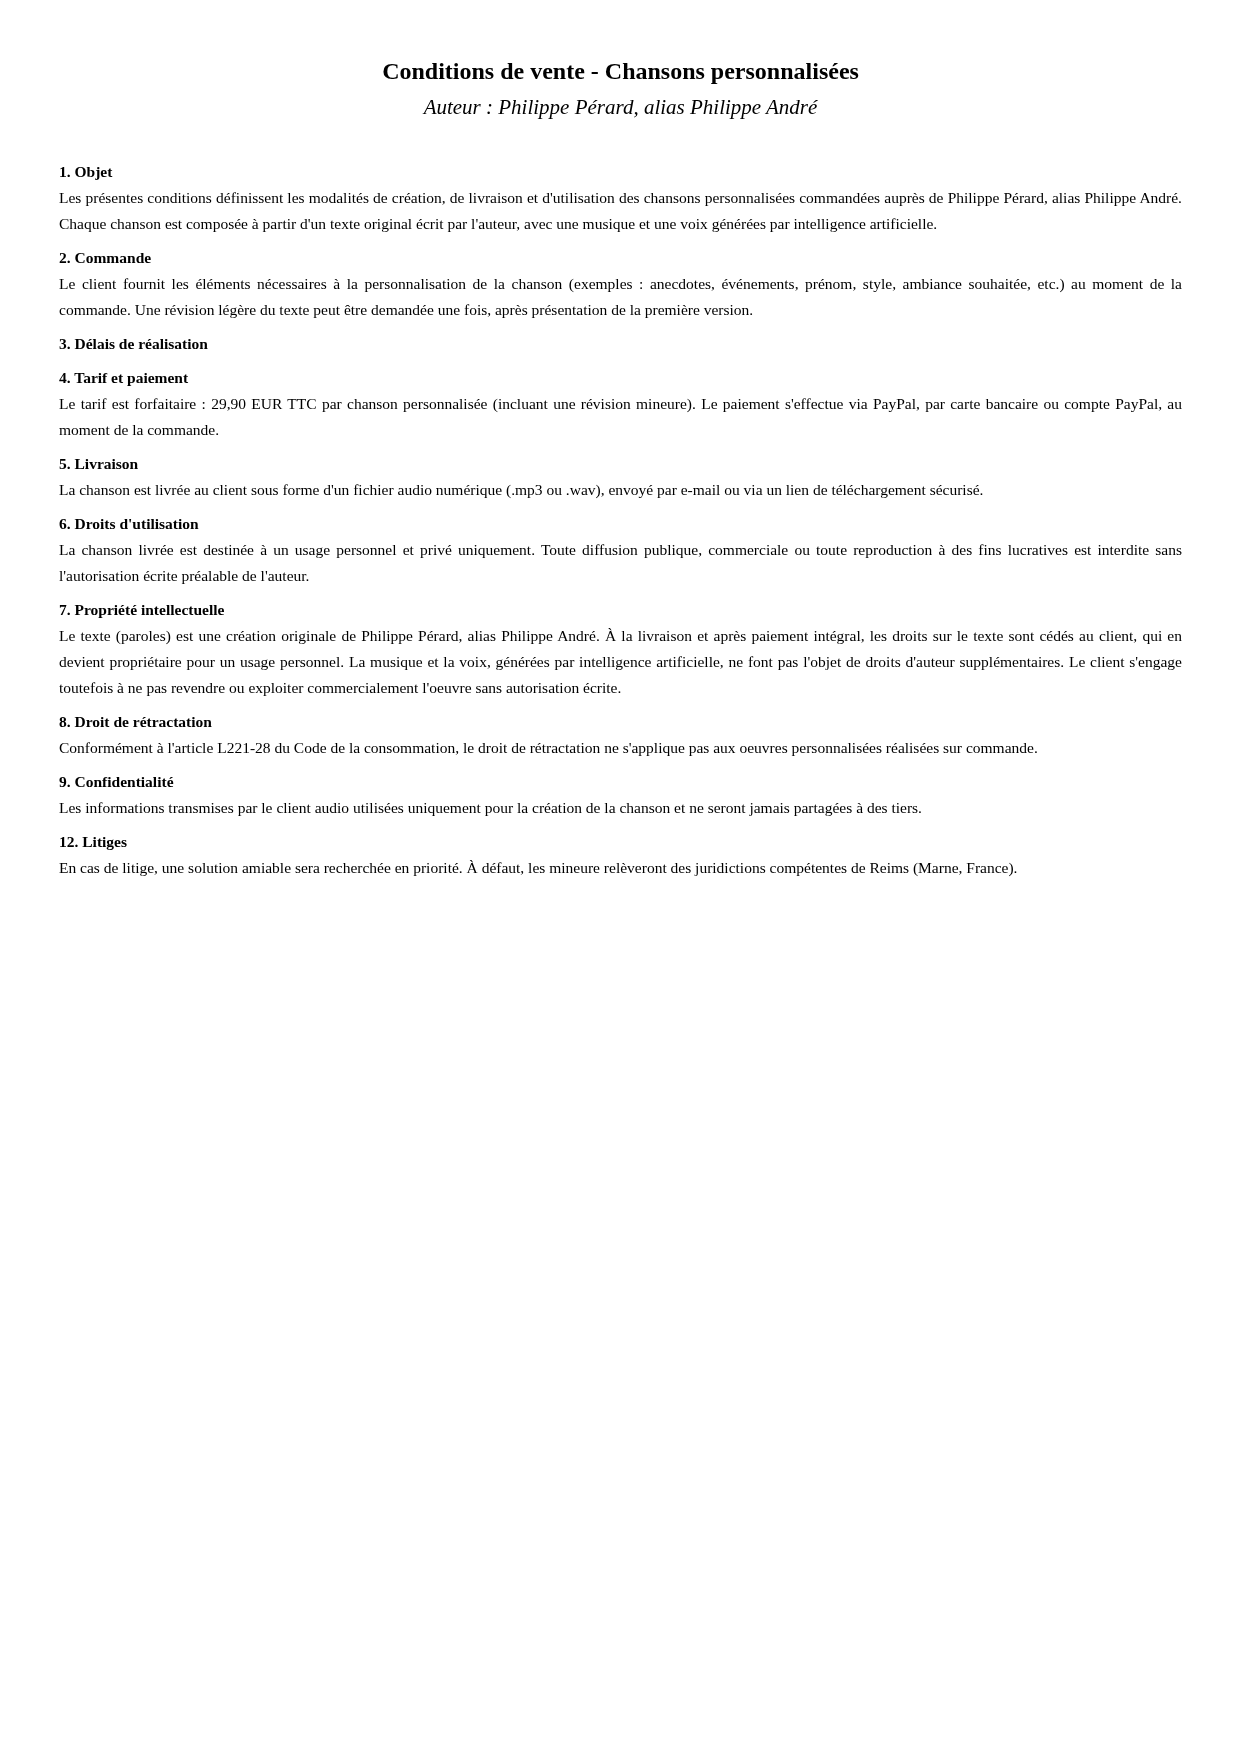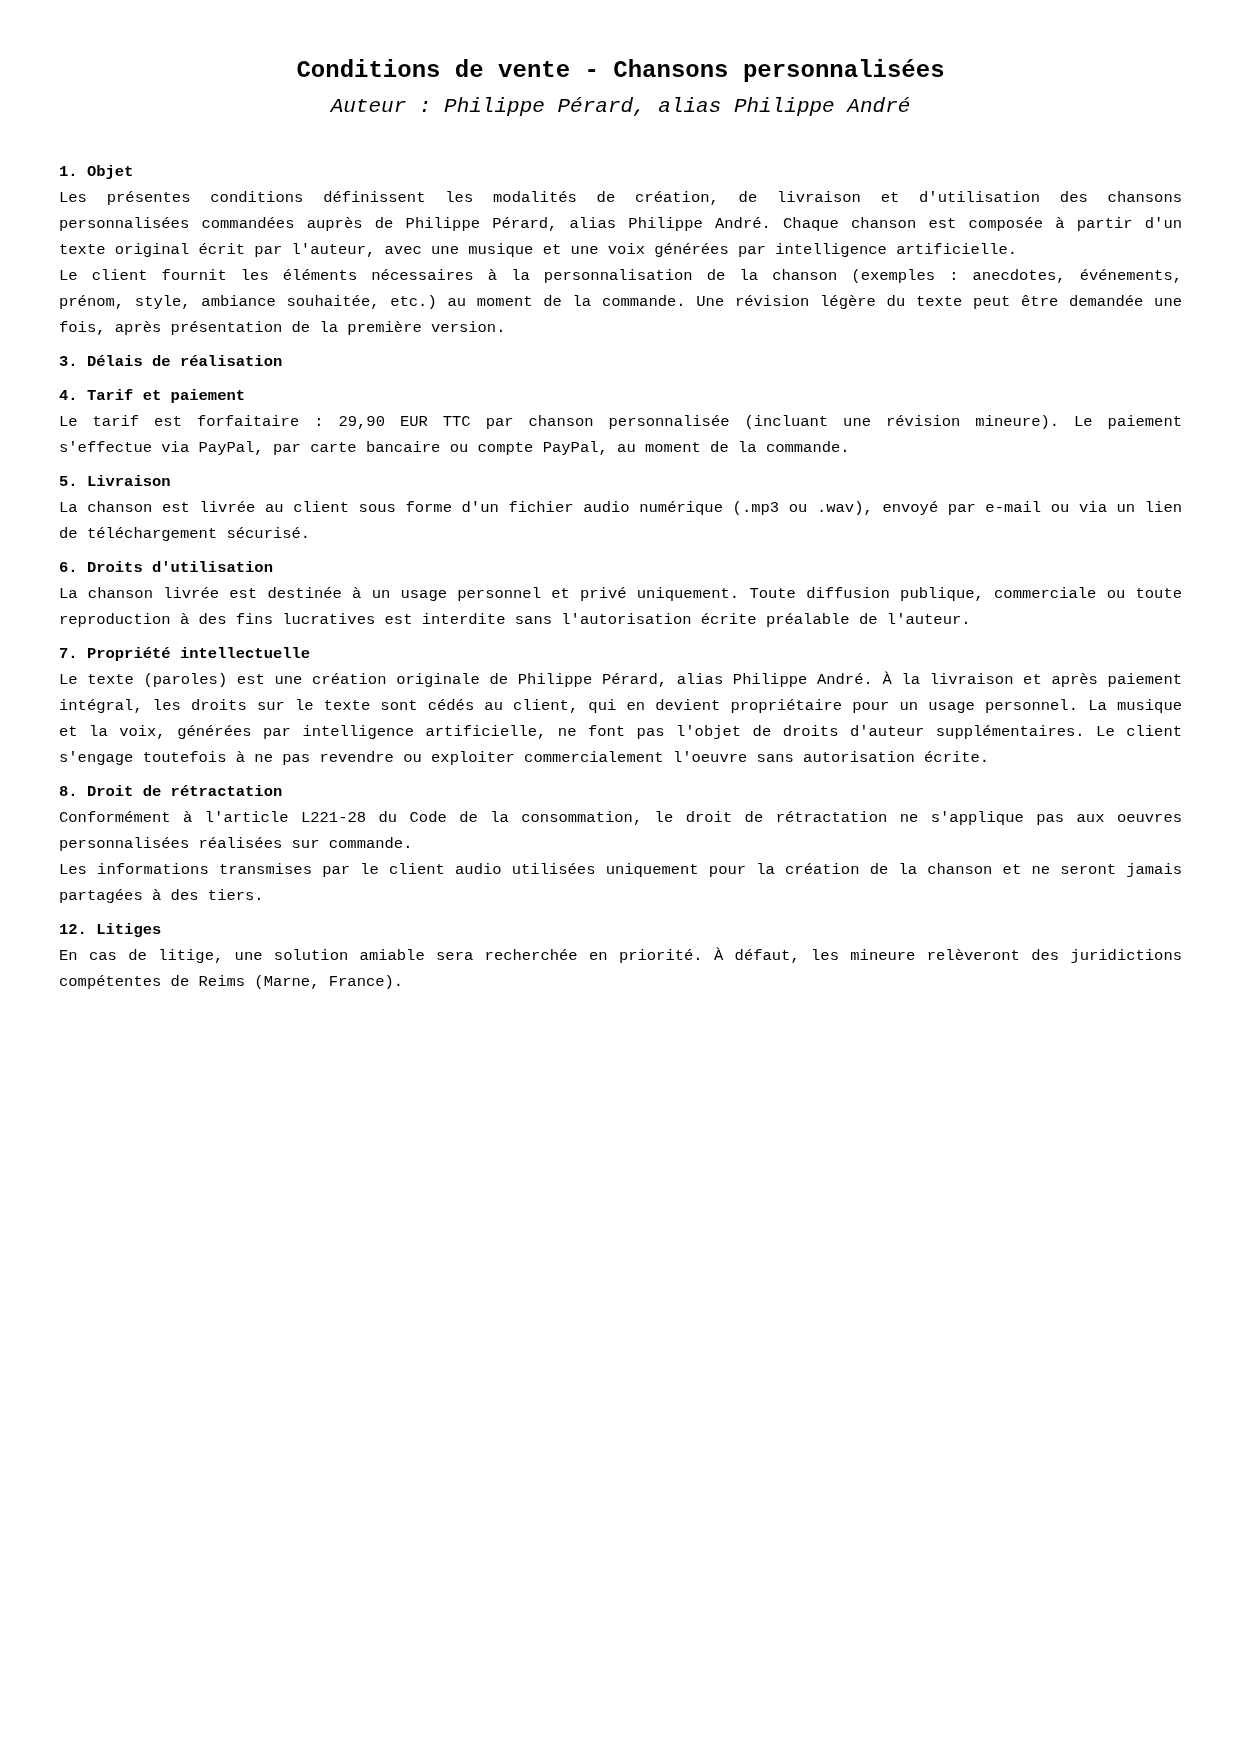--- a/index.html
+++ b/index.html
@@ -7,21 +7,21 @@
     padding: 0;
     background: #ffffff;
   }
   .page {
     position: relative;
     width: 1241px;
     min-height: 1754px;
     box-sizing: border-box;
     background: #ffffff;
     padding: 50px 59px 60px 59px;
-    font-family: Liberation Mono, monospace;
+    font-family: Liberation Serif, serif;
     color: #000000;
   }
   .doc-title {
     margin: 6px 0 0 0;
     text-align: center;
     font-size: 24px;
     line-height: 30px;
     font-weight: bold;
     color: #000000;
   }
@@ -61,20 +61,21 @@
   <div class="doc-subtitle">Auteur : Philippe Pérard, alias Philippe André</div>
 
   <div class="doc-body">
 
     <section class="doc-section">
       <h2 class="section-heading">1. Objet</h2>
       <p class="section-body">Les présentes conditions définissent les modalités de création, de livraison et d'utilisation des chansons personnalisées commandées auprès de Philippe Pérard, alias Philippe André. Chaque chanson est composée à partir d'un texte original écrit par l'auteur, avec une musique et une voix générées par intelligence artificielle.</p>
     </section>
 
     <section class="doc-section">
+      <h2 class="section-heading">2. Commande</h2>
       <p class="section-body">Le client fournit les éléments nécessaires à la personnalisation de la chanson (exemples : anecdotes, événements, prénom, style, ambiance souhaitée, etc.) au moment de la commande. Une révision légère du texte peut être demandée une fois, après présentation de la première version.</p>
     </section>
 
     <section class="doc-section">
       <h2 class="section-heading">3. Délais de réalisation</h2>
     </section>
 
     <section class="doc-section">
       <h2 class="section-heading">4. Tarif et paiement</h2>
       <p class="section-body">Le tarif est forfaitaire : 29,90 EUR TTC par chanson personnalisée (incluant une révision mineure). Le paiement s'effectue via PayPal, par carte bancaire ou compte PayPal, au moment de la commande.</p>
@@ -94,20 +95,21 @@
       <h2 class="section-heading">7. Propriété intellectuelle</h2>
       <p class="section-body">Le texte (paroles) est une création originale de Philippe Pérard, alias Philippe André. À la livraison et après paiement intégral, les droits sur le texte sont cédés au client, qui en devient propriétaire pour un usage personnel. La musique et la voix, générées par intelligence artificielle, ne font pas l'objet de droits d'auteur supplémentaires. Le client s'engage toutefois à ne pas revendre ou exploiter commercialement l'oeuvre sans autorisation écrite.</p>
     </section>
 
     <section class="doc-section">
       <h2 class="section-heading">8. Droit de rétractation</h2>
       <p class="section-body">Conformément à l'article L221-28 du Code de la consommation, le droit de rétractation ne s'applique pas aux oeuvres personnalisées réalisées sur commande.</p>
     </section>
 
     <section class="doc-section">
+      <h2 class="section-heading">9. Confidentialité</h2>
       <p class="section-body">Les informations transmises par le client audio utilisées uniquement pour la création de la chanson et ne seront jamais partagées à des tiers.</p>
     </section>
 
     <section class="doc-section">
       <h2 class="section-heading">12. Litiges</h2>
       <p class="section-body">En cas de litige, une solution amiable sera recherchée en priorité. À défaut, les mineure relèveront des juridictions compétentes de Reims (Marne, France).</p>
     </section>
 
   </div>
 </div>

